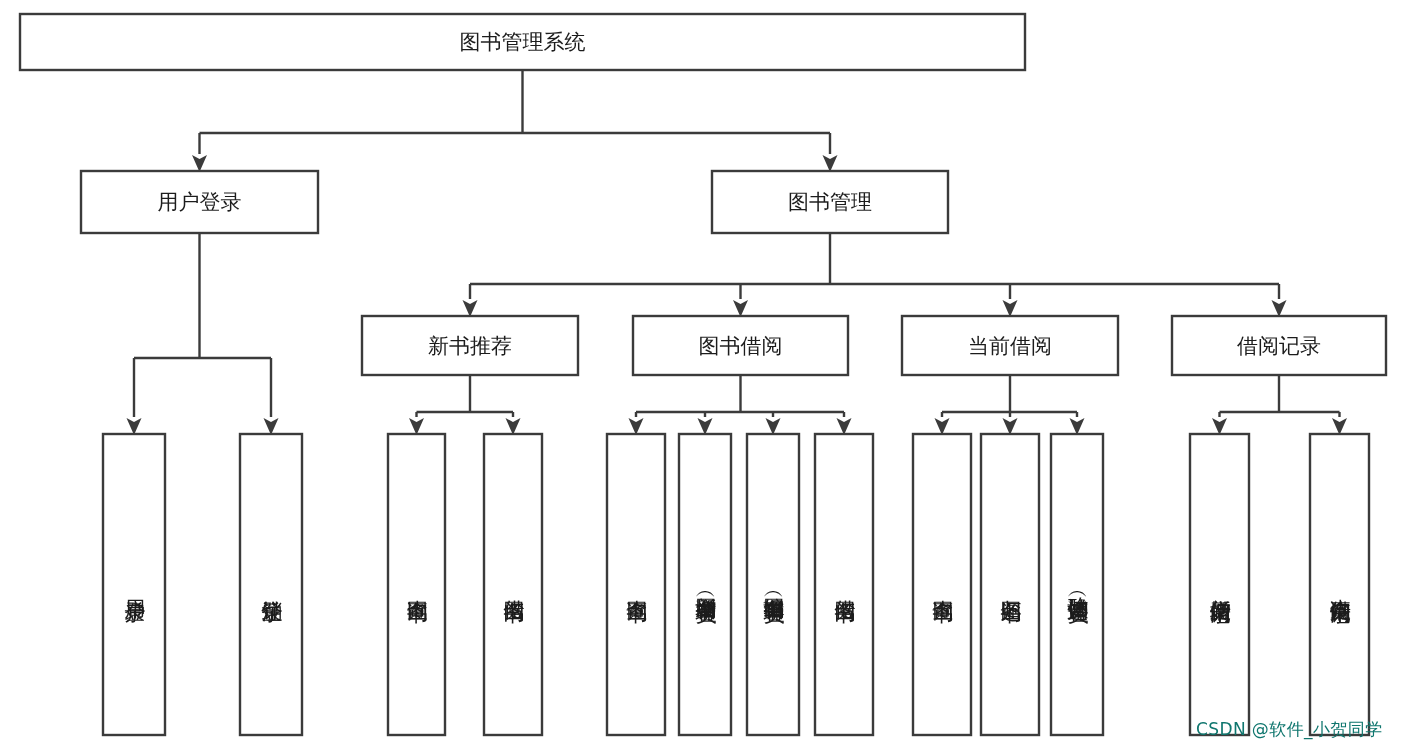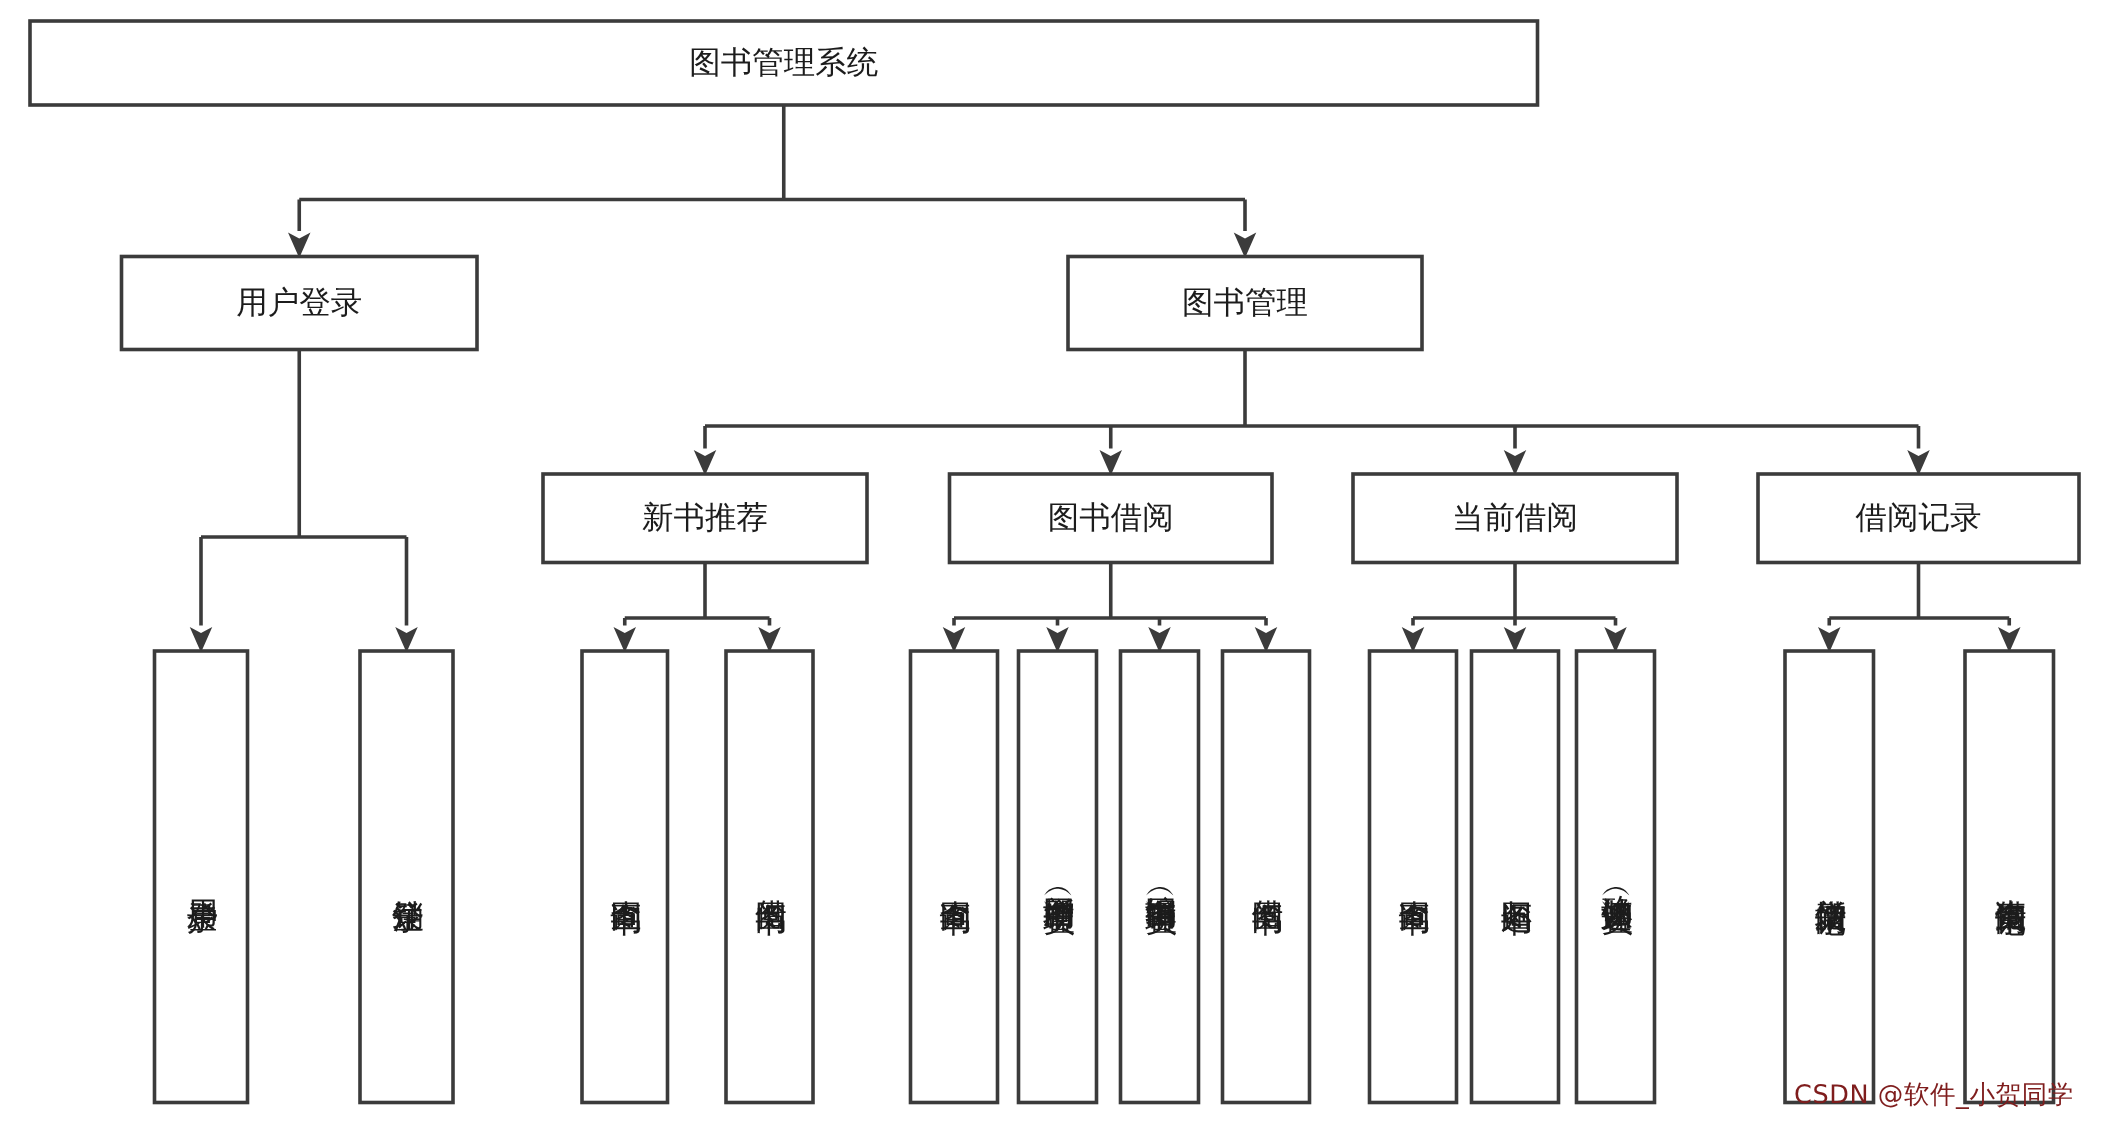--- a/index.html
+++ b/index.html
@@ -199,14 +199,14 @@
       <div class="node-label-v" style="left: 1051px; top: 434px; width: 52px; height: 301px;">
         <span>确认归还（管理员）</span>
       </div>
       <div class="node-label-v" style="left: 1190px; top: 434px; width: 59px; height: 301px;">
         <span>新增借阅记录</span>
       </div>
       <div class="node-label-v" style="left: 1310px; top: 434px; width: 59px; height: 301px;">
         <span>查询借阅记录</span>
       </div>
     </div>
-  <div class="watermark" style="left: 1196px; top: 718px; color: #7f1d1d;">CSDN @软件_小贺同学</div>
+  <div class="watermark" style="left: 1196px; top: 718px; color: #0f766e;">CSDN @软件_小贺同学</div>
 </div>
 
 </body></html>

